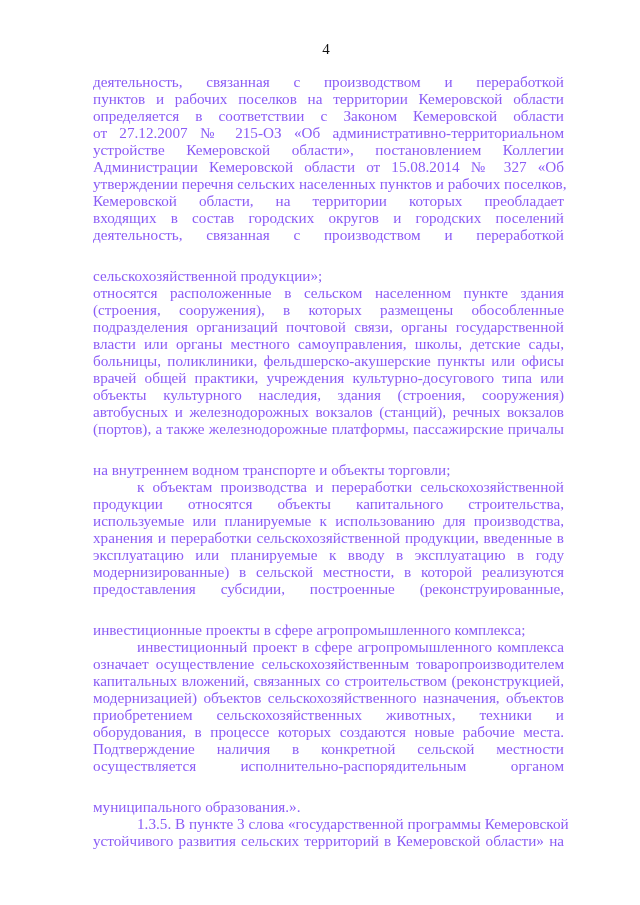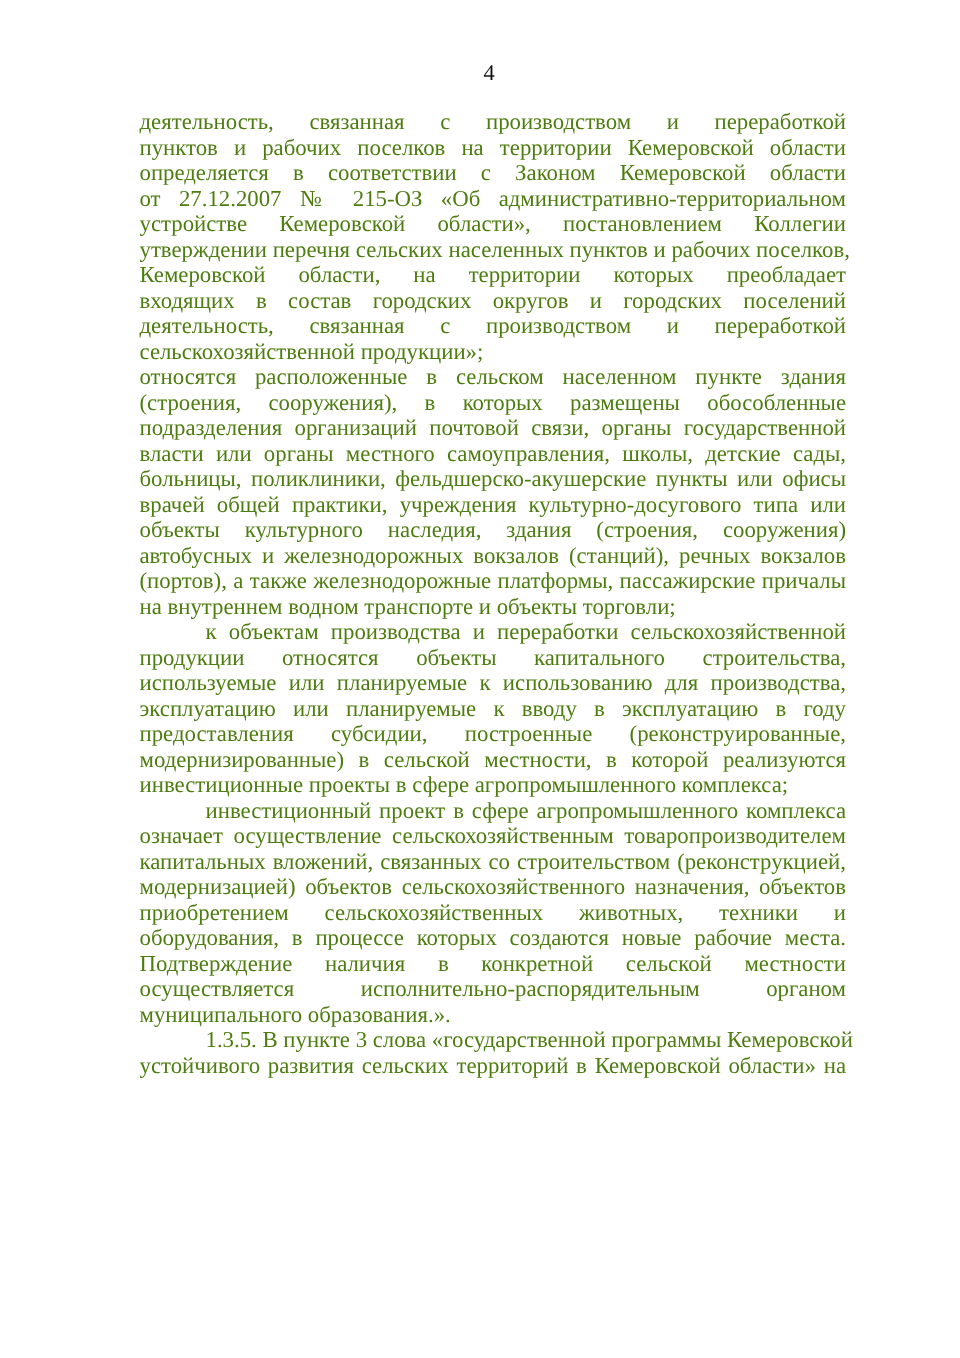--- a/index.html
+++ b/index.html
@@ -4,60 +4,62 @@
 <style>
   html, body { margin: 0; padding: 0; background: #ffffff; }
   body { width: 640px; height: 905px; position: relative; overflow: hidden; }
   .page-number {
     position: absolute; top: 41px; left: 0; width: 652px; text-align: center;
     font-family: "Liberation Serif", serif; font-size: 15px; color: #111;
   }
   .body-text {
     position: absolute; top: 73px; left: 93px; width: 471px;
     font-family: "Liberation Serif", serif; font-size: 15.2px; line-height: 17.0px;
-    color: #4d7c0f;
+    color: #8b5cf6;
   }
   .line {
     display: block; height: 17px; white-space: nowrap;
     text-align: justify; text-align-last: justify;
   }
-  .line.last { text-align-last: left; }
+  .line.last { text-align-last: left; margin-top: 24px; }
   .line.indent { padding-left: 44px; }
 </style>
 </head>
 <body>
 
 <div class="page-number">4</div>
 <div class="body-text" id="body-text">
     <span class="line">деятельность, связанная с производством и переработкой</span>
     <span class="line">пунктов и рабочих поселков на территории Кемеровской области</span>
     <span class="line">определяется в соответствии с Законом Кемеровской области</span>
     <span class="line">от 27.12.2007 № 215-ОЗ «Об административно-территориальном</span>
     <span class="line">устройстве Кемеровской области», постановлением Коллегии</span>
+    <span class="line">Администрации Кемеровской области от 15.08.2014 № 327 «Об</span>
     <span class="line">утверждении перечня сельских населенных пунктов и рабочих поселков,</span>
     <span class="line">Кемеровской области, на территории которых преобладает</span>
     <span class="line">входящих в состав городских округов и городских поселений</span>
     <span class="line">деятельность, связанная с производством и переработкой</span>
     <span class="line last">сельскохозяйственной продукции»;</span>
     <span class="line">относятся расположенные в сельском населенном пункте здания</span>
     <span class="line">(строения, сооружения), в которых размещены обособленные</span>
     <span class="line">подразделения организаций почтовой связи, органы государственной</span>
     <span class="line">власти или органы местного самоуправления, школы, детские сады,</span>
     <span class="line">больницы, поликлиники, фельдшерско-акушерские пункты или офисы</span>
     <span class="line">врачей общей практики, учреждения культурно-досугового типа или</span>
     <span class="line">объекты культурного наследия, здания (строения, сооружения)</span>
     <span class="line">автобусных и железнодорожных вокзалов (станций), речных вокзалов</span>
     <span class="line">(портов), а также железнодорожные платформы, пассажирские причалы</span>
     <span class="line last">на внутреннем водном транспорте и объекты торговли;</span>
     <span class="line indent">к объектам производства и переработки сельскохозяйственной</span>
     <span class="line">продукции относятся объекты капитального строительства,</span>
     <span class="line">используемые или планируемые к использованию для производства,</span>
+    <span class="line">хранения и переработки сельскохозяйственной продукции, введенные в</span>
     <span class="line">эксплуатацию или планируемые к вводу в эксплуатацию в году</span>
+    <span class="line">модернизированные) в сельской местности, в которой реализуются</span>
     <span class="line">предоставления субсидии, построенные (реконструированные,</span>
-    <span class="line">модернизированные) в сельской местности, в которой реализуются</span>
     <span class="line last">инвестиционные проекты в сфере агропромышленного комплекса;</span>
     <span class="line indent">инвестиционный проект в сфере агропромышленного комплекса</span>
     <span class="line">означает осуществление сельскохозяйственным товаропроизводителем</span>
     <span class="line">капитальных вложений, связанных со строительством (реконструкцией,</span>
     <span class="line">модернизацией) объектов сельскохозяйственного назначения, объектов</span>
     <span class="line">приобретением сельскохозяйственных животных, техники и</span>
     <span class="line">оборудования, в процессе которых создаются новые рабочие места.</span>
     <span class="line">Подтверждение наличия в конкретной сельской местности</span>
     <span class="line">осуществляется исполнительно-распорядительным органом</span>
     <span class="line last">муниципального образования.».</span>

